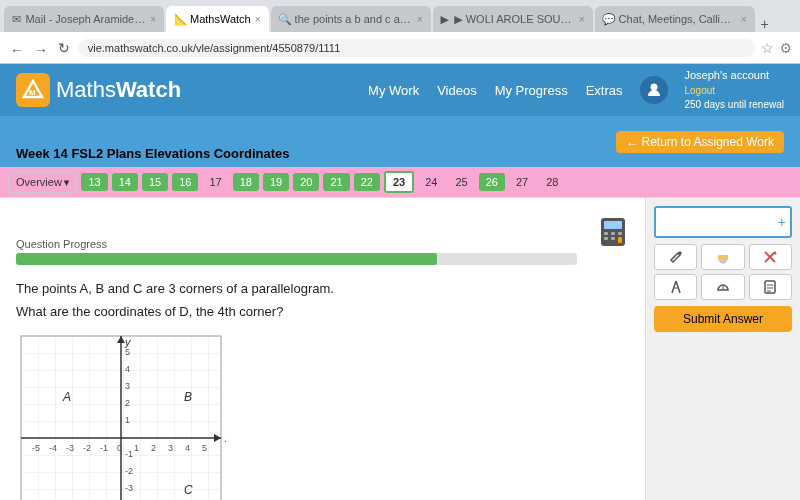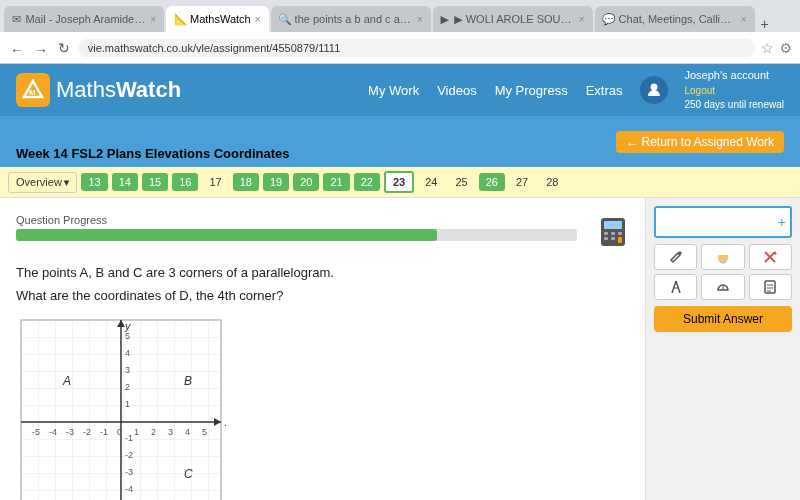--- a/index.html
+++ b/index.html
@@ -38,35 +38,35 @@
     .account-info { font-size: 11px; color: #fff; line-height: 1.4; }
     .account-logout { color: #ffdd57; font-size: 10px; cursor: pointer; }
     .days-text { color: #ffe; font-size: 10px; }
 
     
     .assign-bar { background: #4a9fd6; padding: 6px 16px; display: flex; align-items: center; justify-content: space-between; }
     .assign-title { color: #000000; font-weight: bold; font-size: 13px; margin-top: 24px; }
     .return-btn { background: #f5a623; color: #fff; border: none; border-radius: 4px; padding: 4px 10px; font-size: 12px; cursor: pointer; display: flex; align-items: center; gap: 4px; text-align: center; }
 
     
-    .topic-bar { background: #fef9c3; padding: 4px 8px; display: flex; align-items: center; gap: 4px; border-bottom: 1px solid #ddd; flex-wrap: wrap; }
+    .topic-bar { background: #f9a8d4; padding: 4px 8px; display: flex; align-items: center; gap: 4px; border-bottom: 1px solid #ddd; flex-wrap: wrap; }
     .topic-tab { padding: 3px 7px; border-radius: 3px; font-size: 11px; cursor: pointer; color: #fff; }
     .topic-tab.overview { background: none; color: #333; border: 1px solid #ccc; display: flex; align-items: center; gap: 2px; }
     .topic-tab.green { background: #5cb85c; }
     .topic-tab.current { background: #fff; color: #333; border: 2px solid #5cb85c; font-weight: bold; }
     .topic-tab.upcoming { background: none; color: #333; }
 
     
     .main-content { display: flex; background: #f5f5f5; min-height: 300px; }
     .question-area { flex: 1; padding: 10px 16px; background: #fff; }
     .side-panel { width: 155px; padding: 8px; background: #f0f0f0; border-left: 1px solid #ddd; }
 
     
     .progress-row { display: flex; gap: 20px; margin-bottom: 10px; padding: 6px 0; }
-    .progress-item { flex: 1; }
+    .progress-item { flex: 1; margin-top: 24px; }
     .progress-label { font-size: 11px; color: #555; margin-bottom: 3px; }
     .progress-bar-bg { background: #e0e0e0; border-radius: 3px; height: 12px; }
     .progress-bar-fill { background: #5cb85c; height: 12px; border-radius: 3px; }
     .progress-text { font-size: 11px; color: #555; text-align: center; margin-top: 2px; }
 
     
     .question-text { font-size: 13px; margin-bottom: 8px; color: #222; }
 
     
     .graph-container { display: inline-block; margin: 4px 0; }

